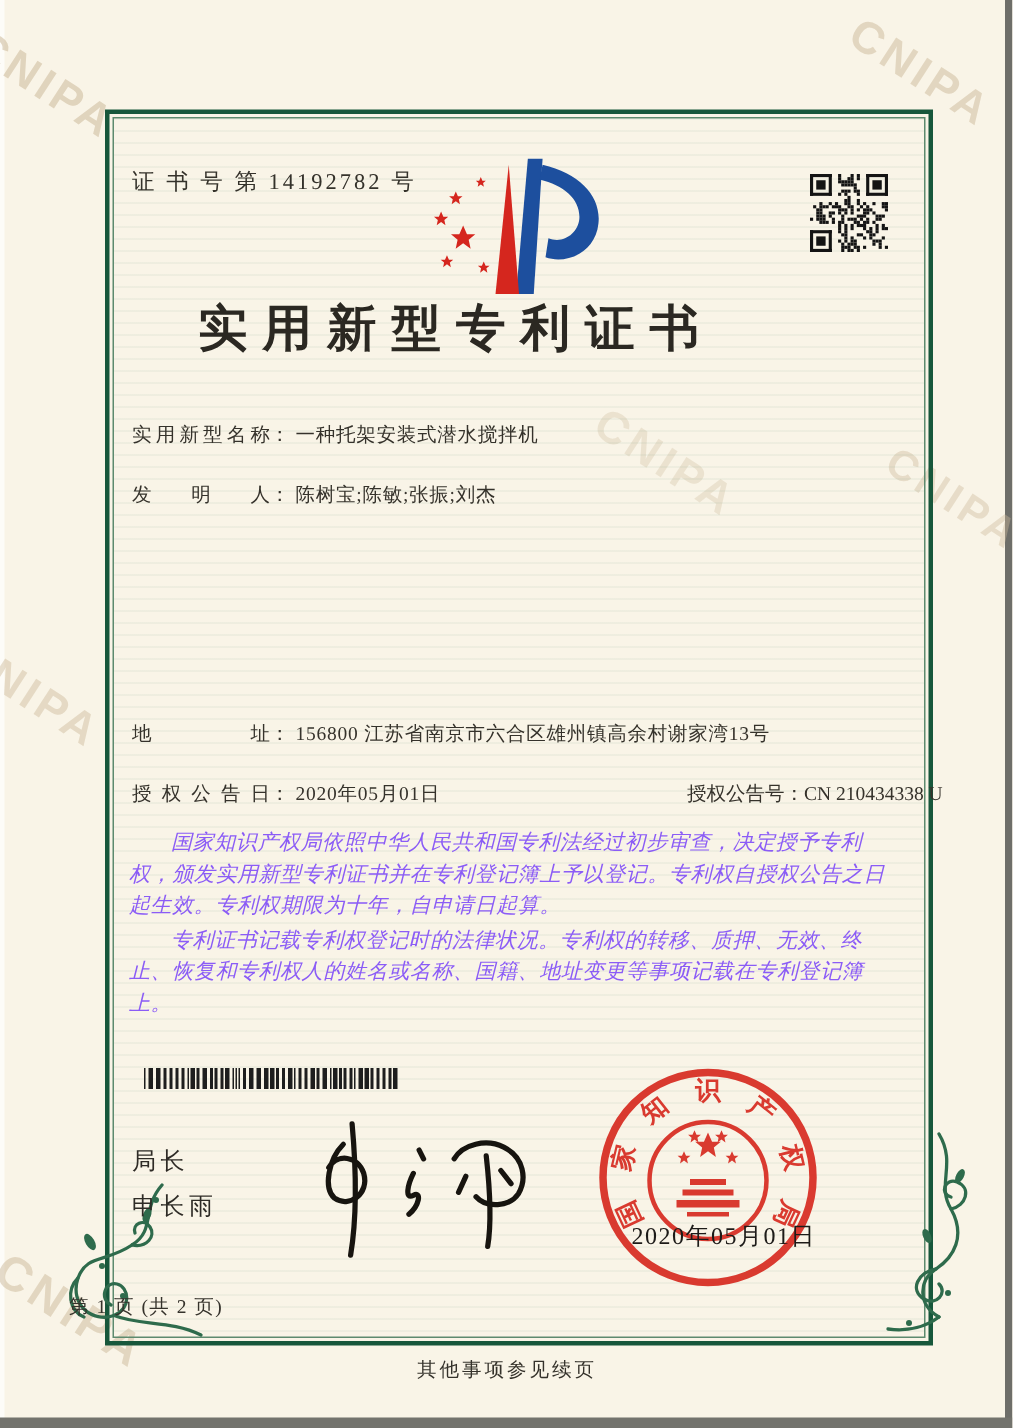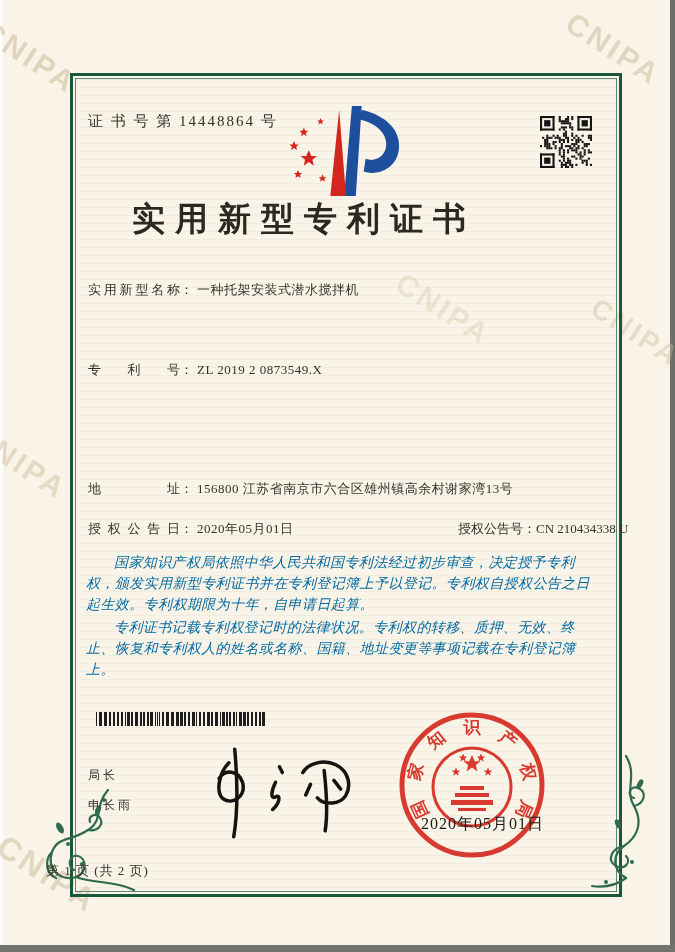--- a/index.html
+++ b/index.html
@@ -22,24 +22,24 @@
   .cert-no{left:88px;top:112px;font-size:15px;letter-spacing:2px;}
   .title{left:70px;top:197px;width:468px;text-align:center;font-size:33px;font-weight:bold;
          letter-spacing:10px;color:#2b2822;}
 
   .row{position:absolute;left:88px;width:520px;font-size:13px;white-space:nowrap;}
   .jl{display:inline-block;width:92px;text-align:justify;text-align-last:justify;text-justify:inter-ideograph;vertical-align:top;}
   .fvalue{margin-left:4px;letter-spacing:0.5px;}
   .row2{position:absolute;left:370px;top:0;}
 
   .paras{left:86px;top:552px;width:508px;font-size:14px;line-height:21px;font-style:italic;
-         letter-spacing:0.4px;color:#0369a1;}
+         letter-spacing:0.4px;color:#8b5cf6;}
   .paras p{margin:0 0 2px 0;text-indent:28px;}
 
-  .sig-block{left:88px;top:760px;font-size:12px;letter-spacing:3px;line-height:30px;
+  .sig-block{left:88px;top:760px;font-size:16px;letter-spacing:3px;line-height:30px;
              font-family:"Liberation Sans","DejaVu Sans",sans-serif;color:#2e2b26;}
 
   .seal-wrap{left:396px;top:706px;width:152px;height:158px;opacity:0.9;}
   .seal-char{font-size:17px;font-weight:bold;fill:#d6261c;font-family:"Liberation Serif",serif;}
   .seal-date{left:421px;top:814px;font-size:16px;letter-spacing:1px;color:#1d1b18;z-index:6;}
 
   .page-num{left:46px;top:862px;width:552px;text-align:left;font-size:13px;letter-spacing:1px;}
   .continuation{left:8px;top:904px;width:660px;text-align:center;font-size:13px;letter-spacing:2px;}
 
   .z1{z-index:1}.z2{z-index:2}.z3{z-index:3}.z4{z-index:4}.z5{z-index:5}
@@ -87,21 +87,21 @@
       <path d="M44,124 C36,130 24,134 10,132"></path>
     </g>
     <g fill="#2e6b4c">
       <ellipse cx="58" cy="30" rx="2.6" ry="5" transform="rotate(28 58 30)"></ellipse>
       <ellipse cx="36" cy="70" rx="2.6" ry="5" transform="rotate(-24 36 70)"></ellipse>
       <circle cx="50" cy="108" r="2"></circle>
         <circle cx="24" cy="128" r="2"></circle>
     </g>
   </svg>
 
-  <div class="abs cert-no z4">证 书 号 第 14448864 号</div>
+  <div class="abs cert-no z4">证 书 号 第 14192782 号</div>
 
   <svg class="abs z4" style="left:283px;top:100px" width="128" height="100" viewBox="0 0 130 102">
     <defs>
       <path id="star5" d="M0,-6 L1.8,-1.9 L5.7,-1.9 L2.6,0.7 L3.5,4.9 L0,2.3 L-3.5,4.9 L-2.6,0.7 L-5.7,-1.9 L-1.8,-1.9 Z"></path>
     </defs>
     <polygon points="70,6 62,98 74,98 80,6" fill="#1d4f9e"></polygon>
     <path d="M80,10 C106,16 120,32 118,50 C116,70 96,78 82,73 L84,60 C94,64 104,57 105,47 C106,34 95,24 78,20 Z" fill="#1d4f9e"></path>
     <polygon points="57,10 48,98 64,98" fill="#d5261e"></polygon>
     <g fill="#d5261e">
       <use href="#star5" transform="translate(26,60) scale(1.45)"></use>
@@ -295,22 +295,22 @@
       <rect x="24.96" y="49.92" width="2.08" height="2.08" fill="#141414"></rect>
       <rect x="27.04" y="49.92" width="2.08" height="2.08" fill="#141414"></rect>
       <rect x="31.200000000000003" y="49.92" width="2.08" height="2.08" fill="#141414"></rect>
     </svg>
 
   <div class="abs title z4">实用新型专利证书</div>
 
   <div class="row z4" style="top:281px">
     <span class="flabel"><span class="jl">实用新型名称</span><span>：</span></span><span class="fvalue">一种托架安装式潜水搅拌机</span>
   </div>
-  <div class="row z4" style="top:361px">
-    <span class="flabel"><span class="jl">专利号</span><span>：</span></span><span class="fvalue">ZL 2019 2 0873549.X</span>
+  <div class="row z4" style="top:321px">
+    <span class="flabel"><span class="jl">发明人</span><span>：</span></span><span class="fvalue">陈树宝;陈敏;张振;刘杰</span>
   </div>
   <div class="row z4" style="top:480px">
     <span class="flabel"><span class="jl">地址</span><span>：</span></span><span class="fvalue">156800 江苏省南京市六合区雄州镇高余村谢家湾13号</span>
   </div>
   <div class="row z4" style="top:520px">
     <span class="flabel"><span class="jl">授权公告日</span><span>：</span></span><span class="fvalue">2020年05月01日</span>
     <span class="row2"><span>授权公告号</span><span>：</span><span>CN 210434338 U</span></span>
   </div>
 
   <div class="abs paras z4">
@@ -408,14 +408,15 @@
         <rect x="64" y="80" width="24" height="4"></rect>
         <rect x="59" y="87" width="34" height="4"></rect>
         <rect x="55" y="94" width="42" height="5"></rect>
         <rect x="62" y="102" width="28" height="3"></rect>
       </g>
     </g>
   </svg>
   <div class="abs seal-date">2020年05月01日</div>
 
   <div class="abs page-num z4">第 1 页 (共 2 页)</div>
+  <div class="abs continuation z4">其他事项参见续页</div>
 
 </div>
 
 </body></html>

